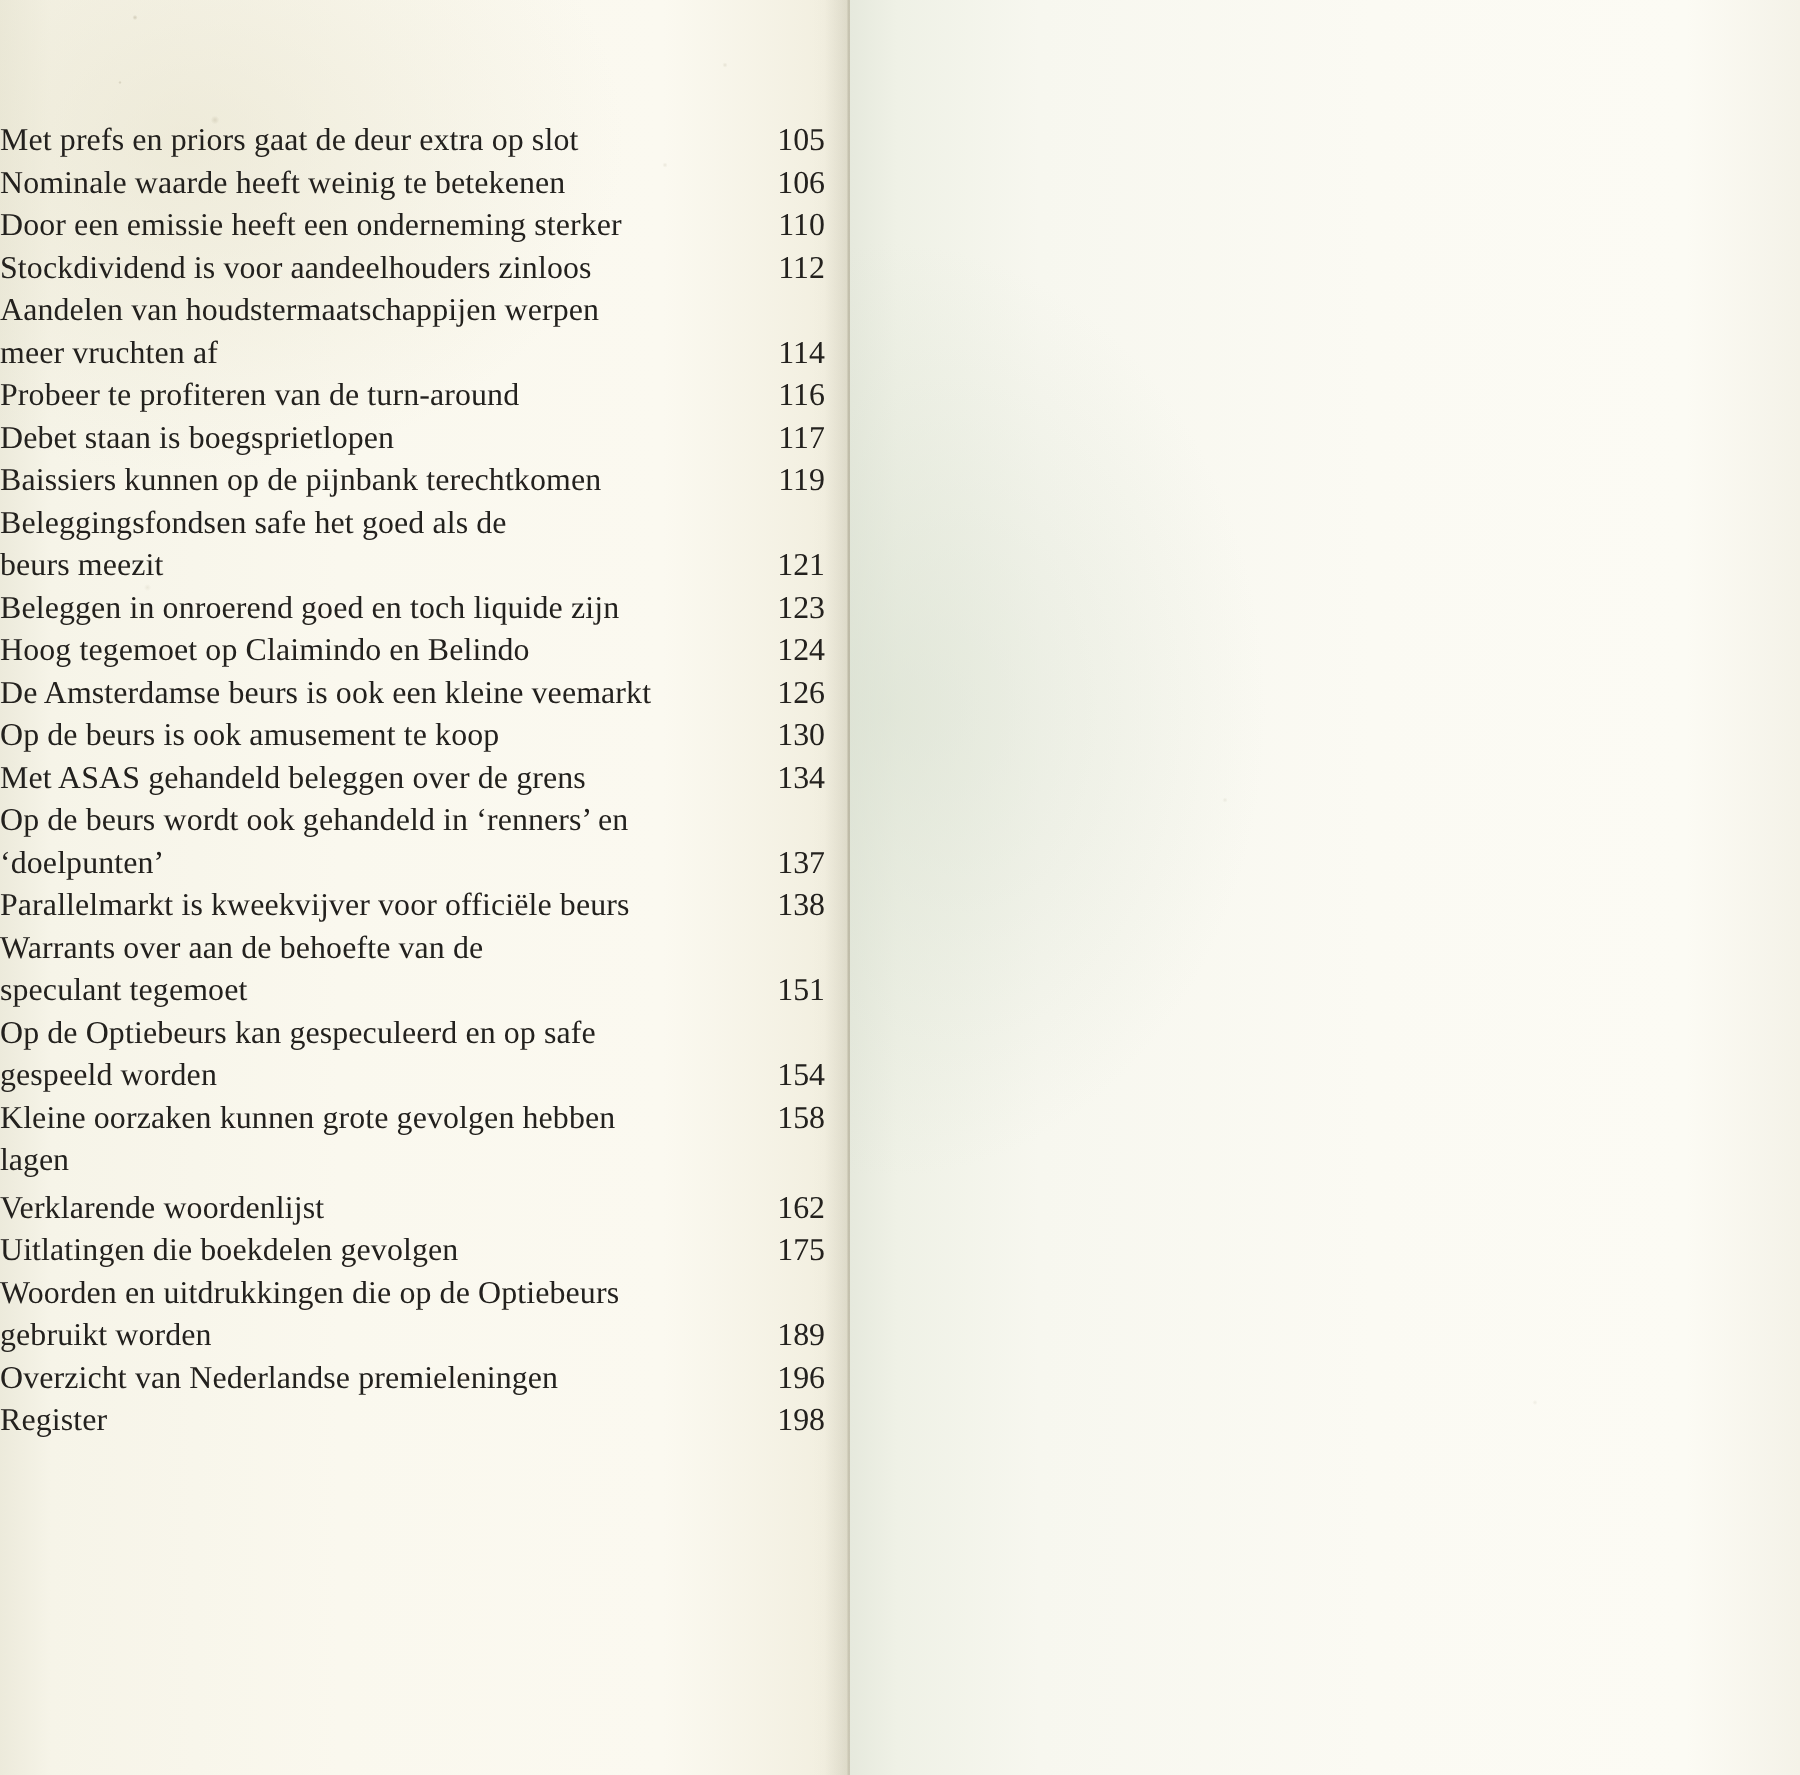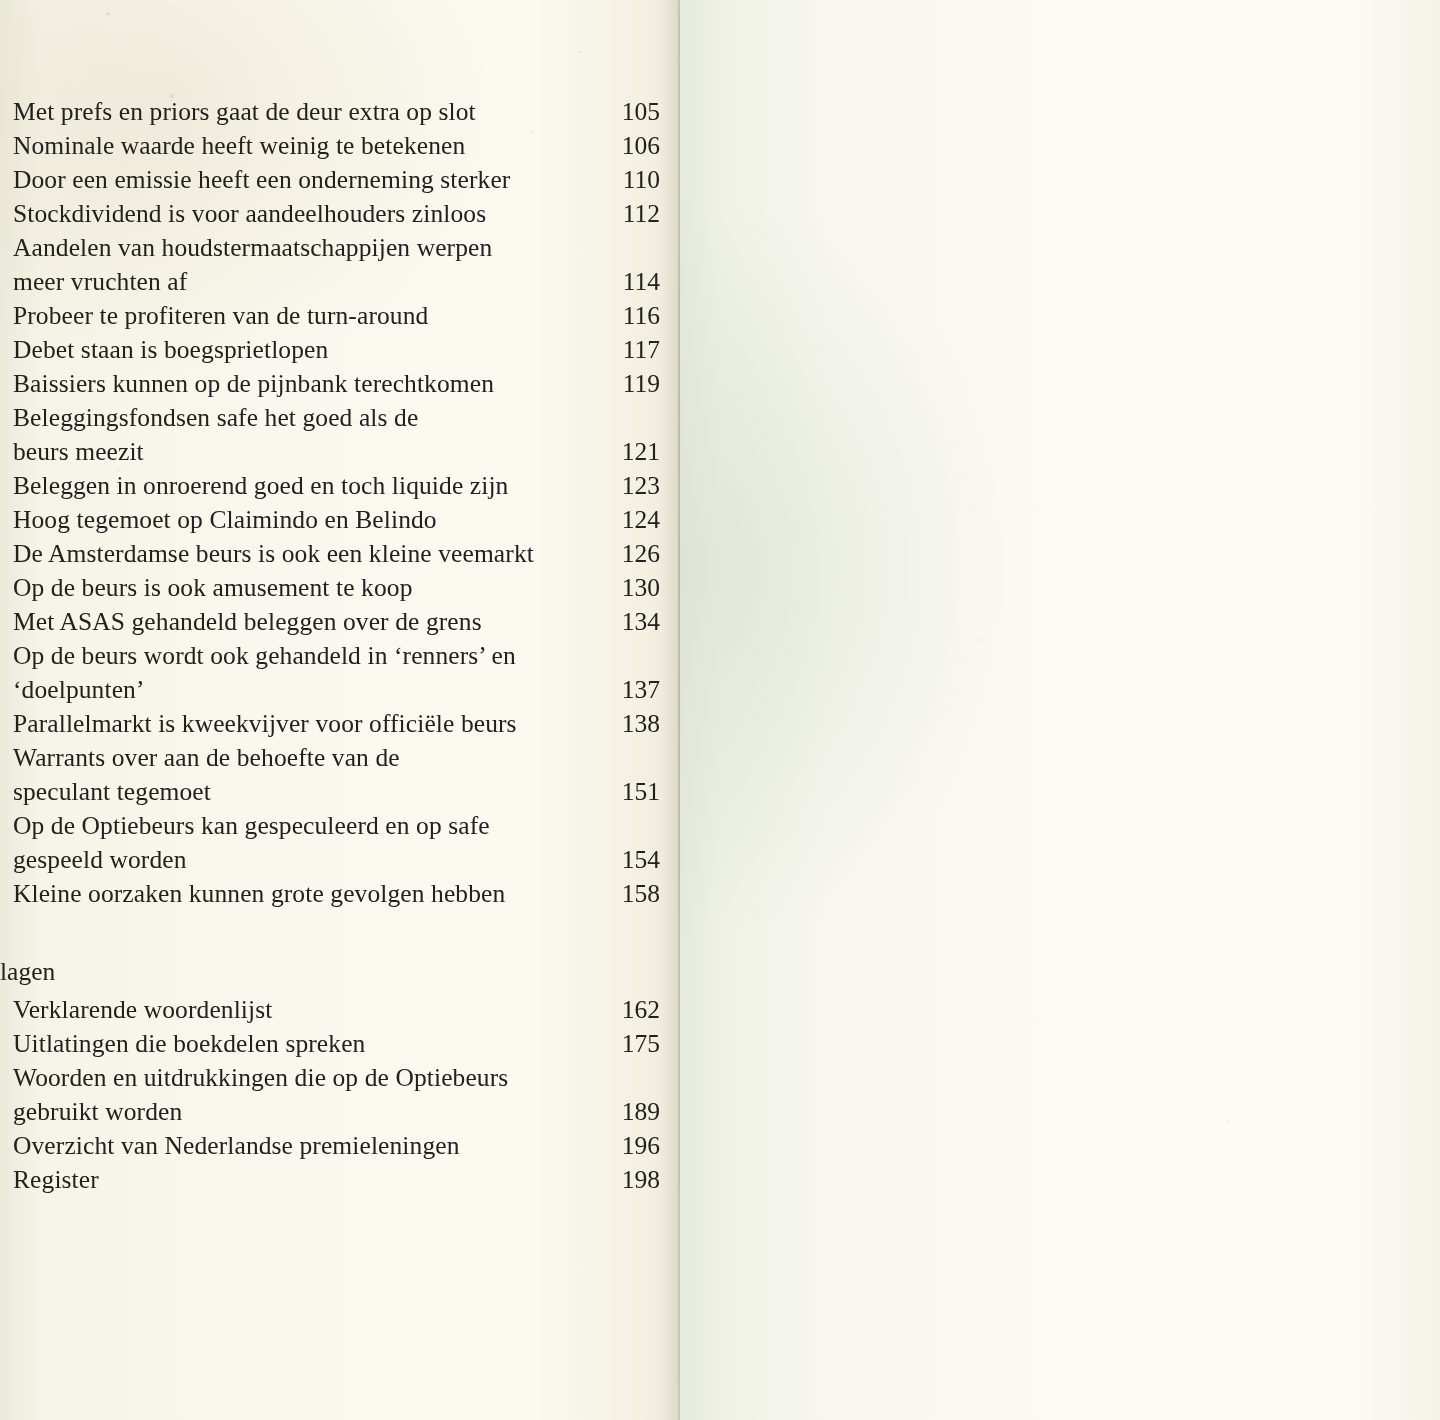--- a/index.html
+++ b/index.html
@@ -104,21 +104,20 @@
     min-height: 34px;
     color: #211f1c;
   }
   .toc-title {
     display: block;
     position: relative;
     font-size: 25.5px;
     line-height: 34px;
     letter-spacing: 0.1px;
     color: #23211e;
-    padding-left: 13px;
     padding-right: 80px;
     white-space: pre-line;
   }
   .toc-page {
     position: absolute;
     right: 0;
     width: 60px;
     text-align: right;
     font-size: 25.5px;
     line-height: 34px;
@@ -127,21 +126,20 @@
   
   .toc-row.two-line .toc-page { top: 34px; }
   .toc-row.one-line .toc-page { top: 0; }
 
   .toc-section {
     display: block;
     font-size: 25.5px;
     line-height: 34px;
     color: #23211e;
     padding-left: 0px;
-    margin-top: 44px;
     margin-bottom: 4px;
   }
 </style>
 </head>
 <body>
 
 <div id="spread">
 
   <div id="left-page">
     <div id="toc">
@@ -225,21 +223,21 @@
         <div class="toc-row one-line">
           <span class="toc-title">Kleine oorzaken kunnen grote gevolgen hebben</span>
           <span class="toc-page">158</span>
         </div>
         <div class="toc-section">lagen</div>
         <div class="toc-row one-line">
           <span class="toc-title">Verklarende woordenlijst</span>
           <span class="toc-page">162</span>
         </div>
         <div class="toc-row one-line">
-          <span class="toc-title">Uitlatingen die boekdelen spreken</span>
+          <span class="toc-title">Uitlatingen die boekdelen gevolgen</span>
           <span class="toc-page">175</span>
         </div>
         <div class="toc-row two-line">
           <span class="toc-title">Woorden en uitdrukkingen die op de Optiebeurs
 gebruikt worden</span>
           <span class="toc-page">189</span>
         </div>
         <div class="toc-row one-line">
           <span class="toc-title">Overzicht van Nederlandse premieleningen</span>
           <span class="toc-page">196</span>

